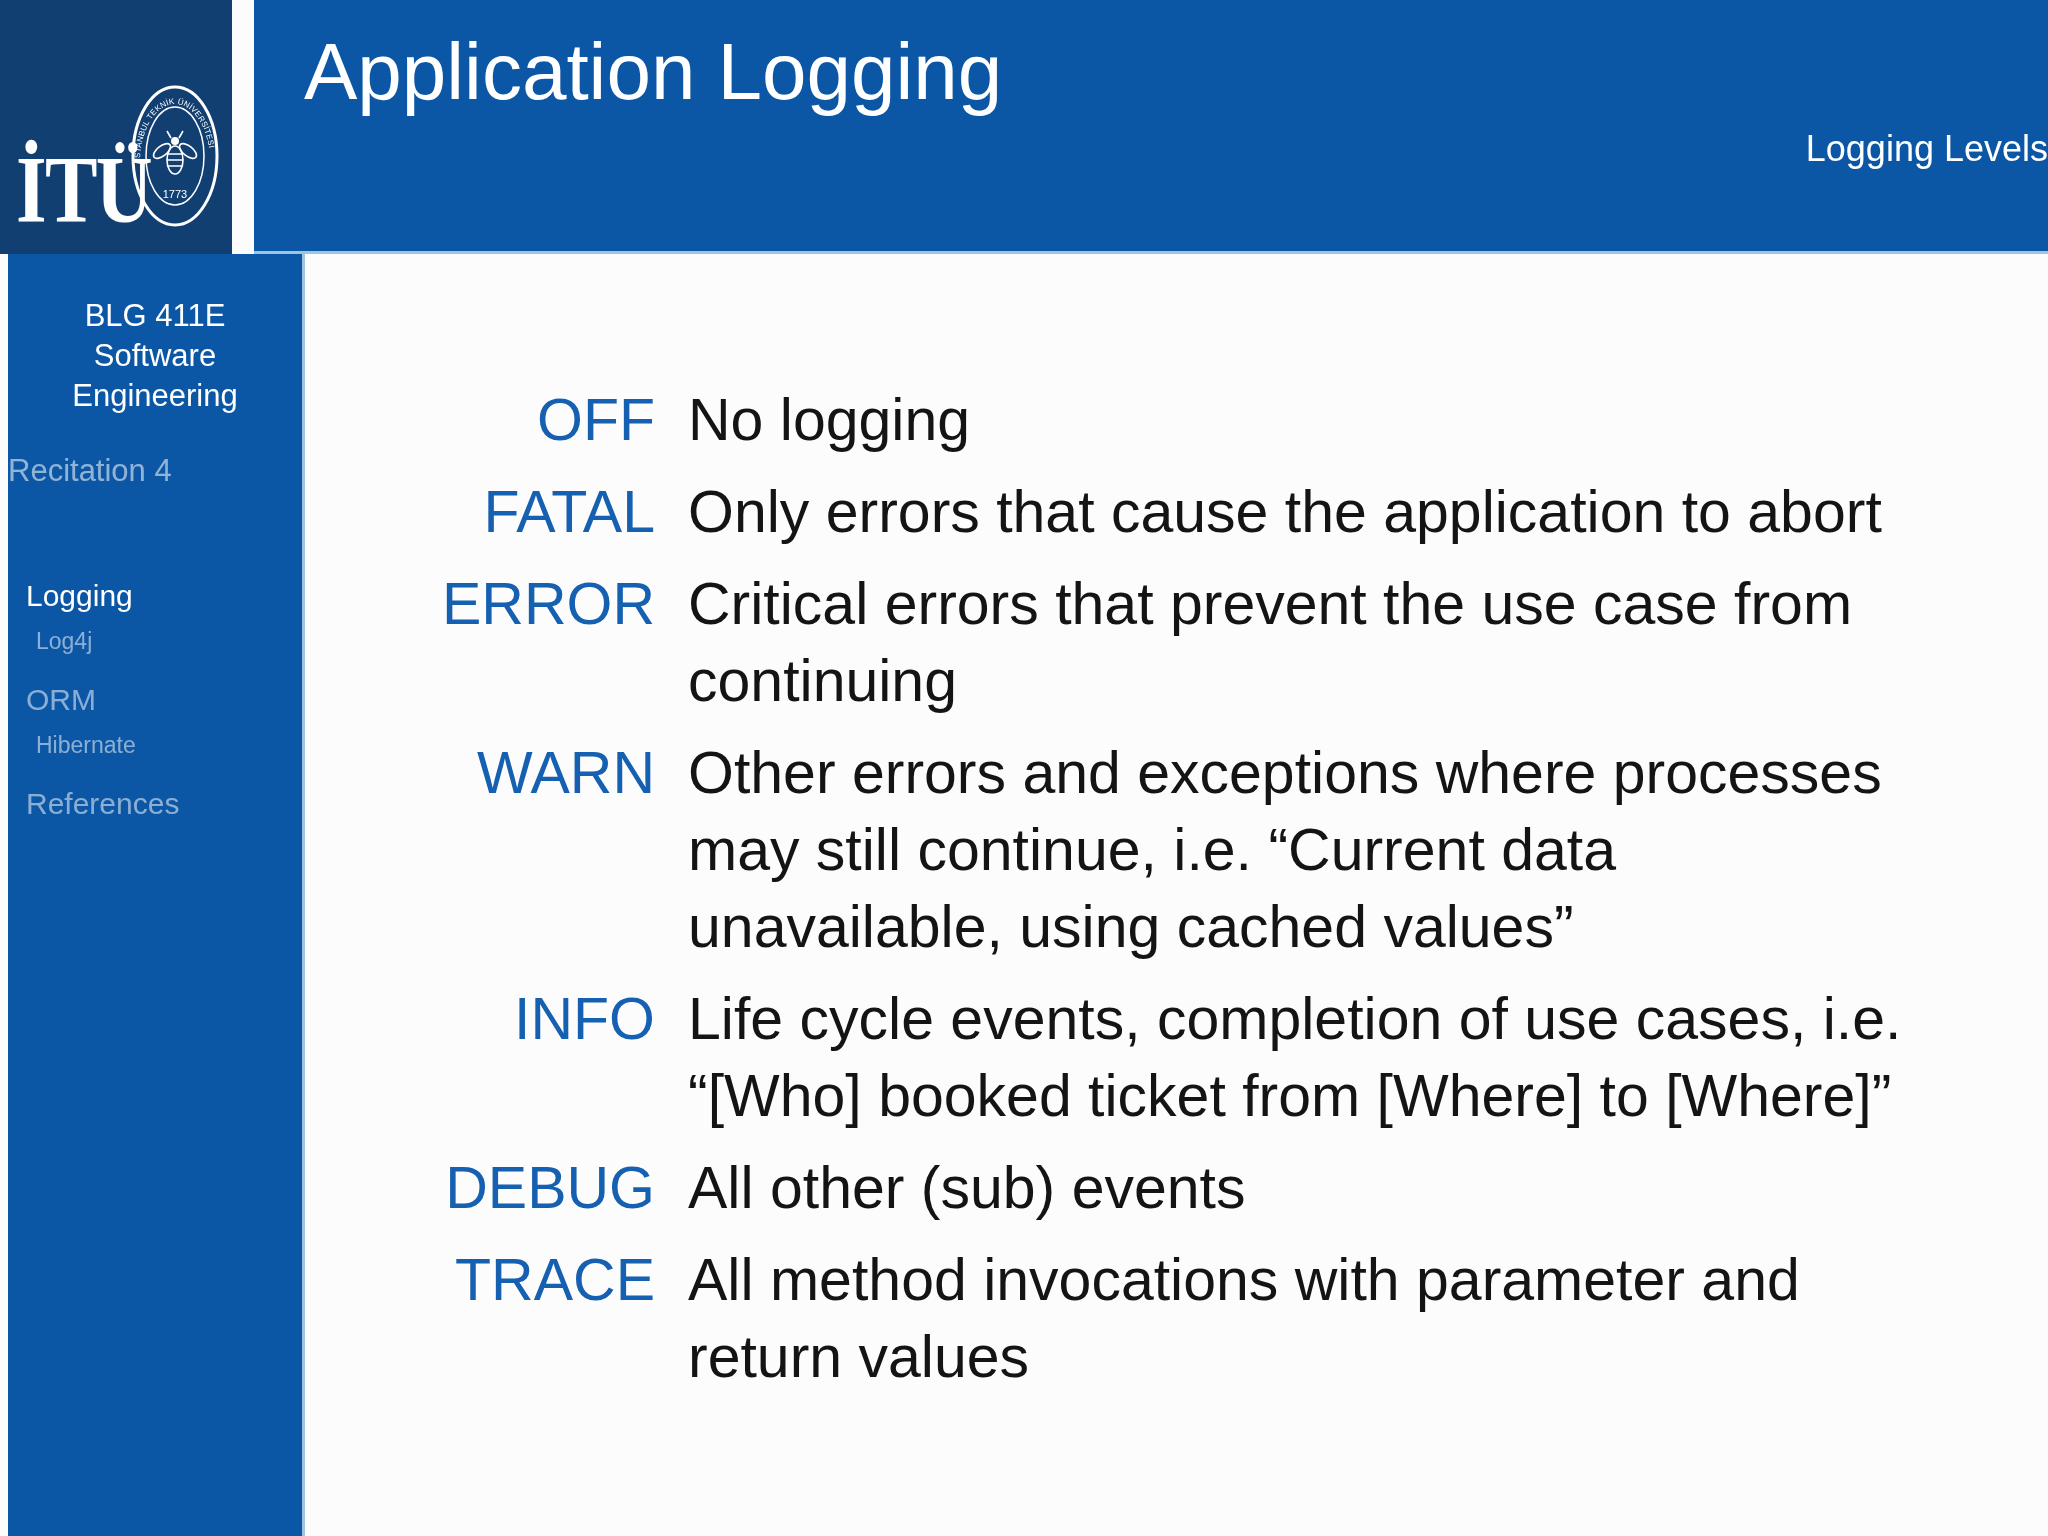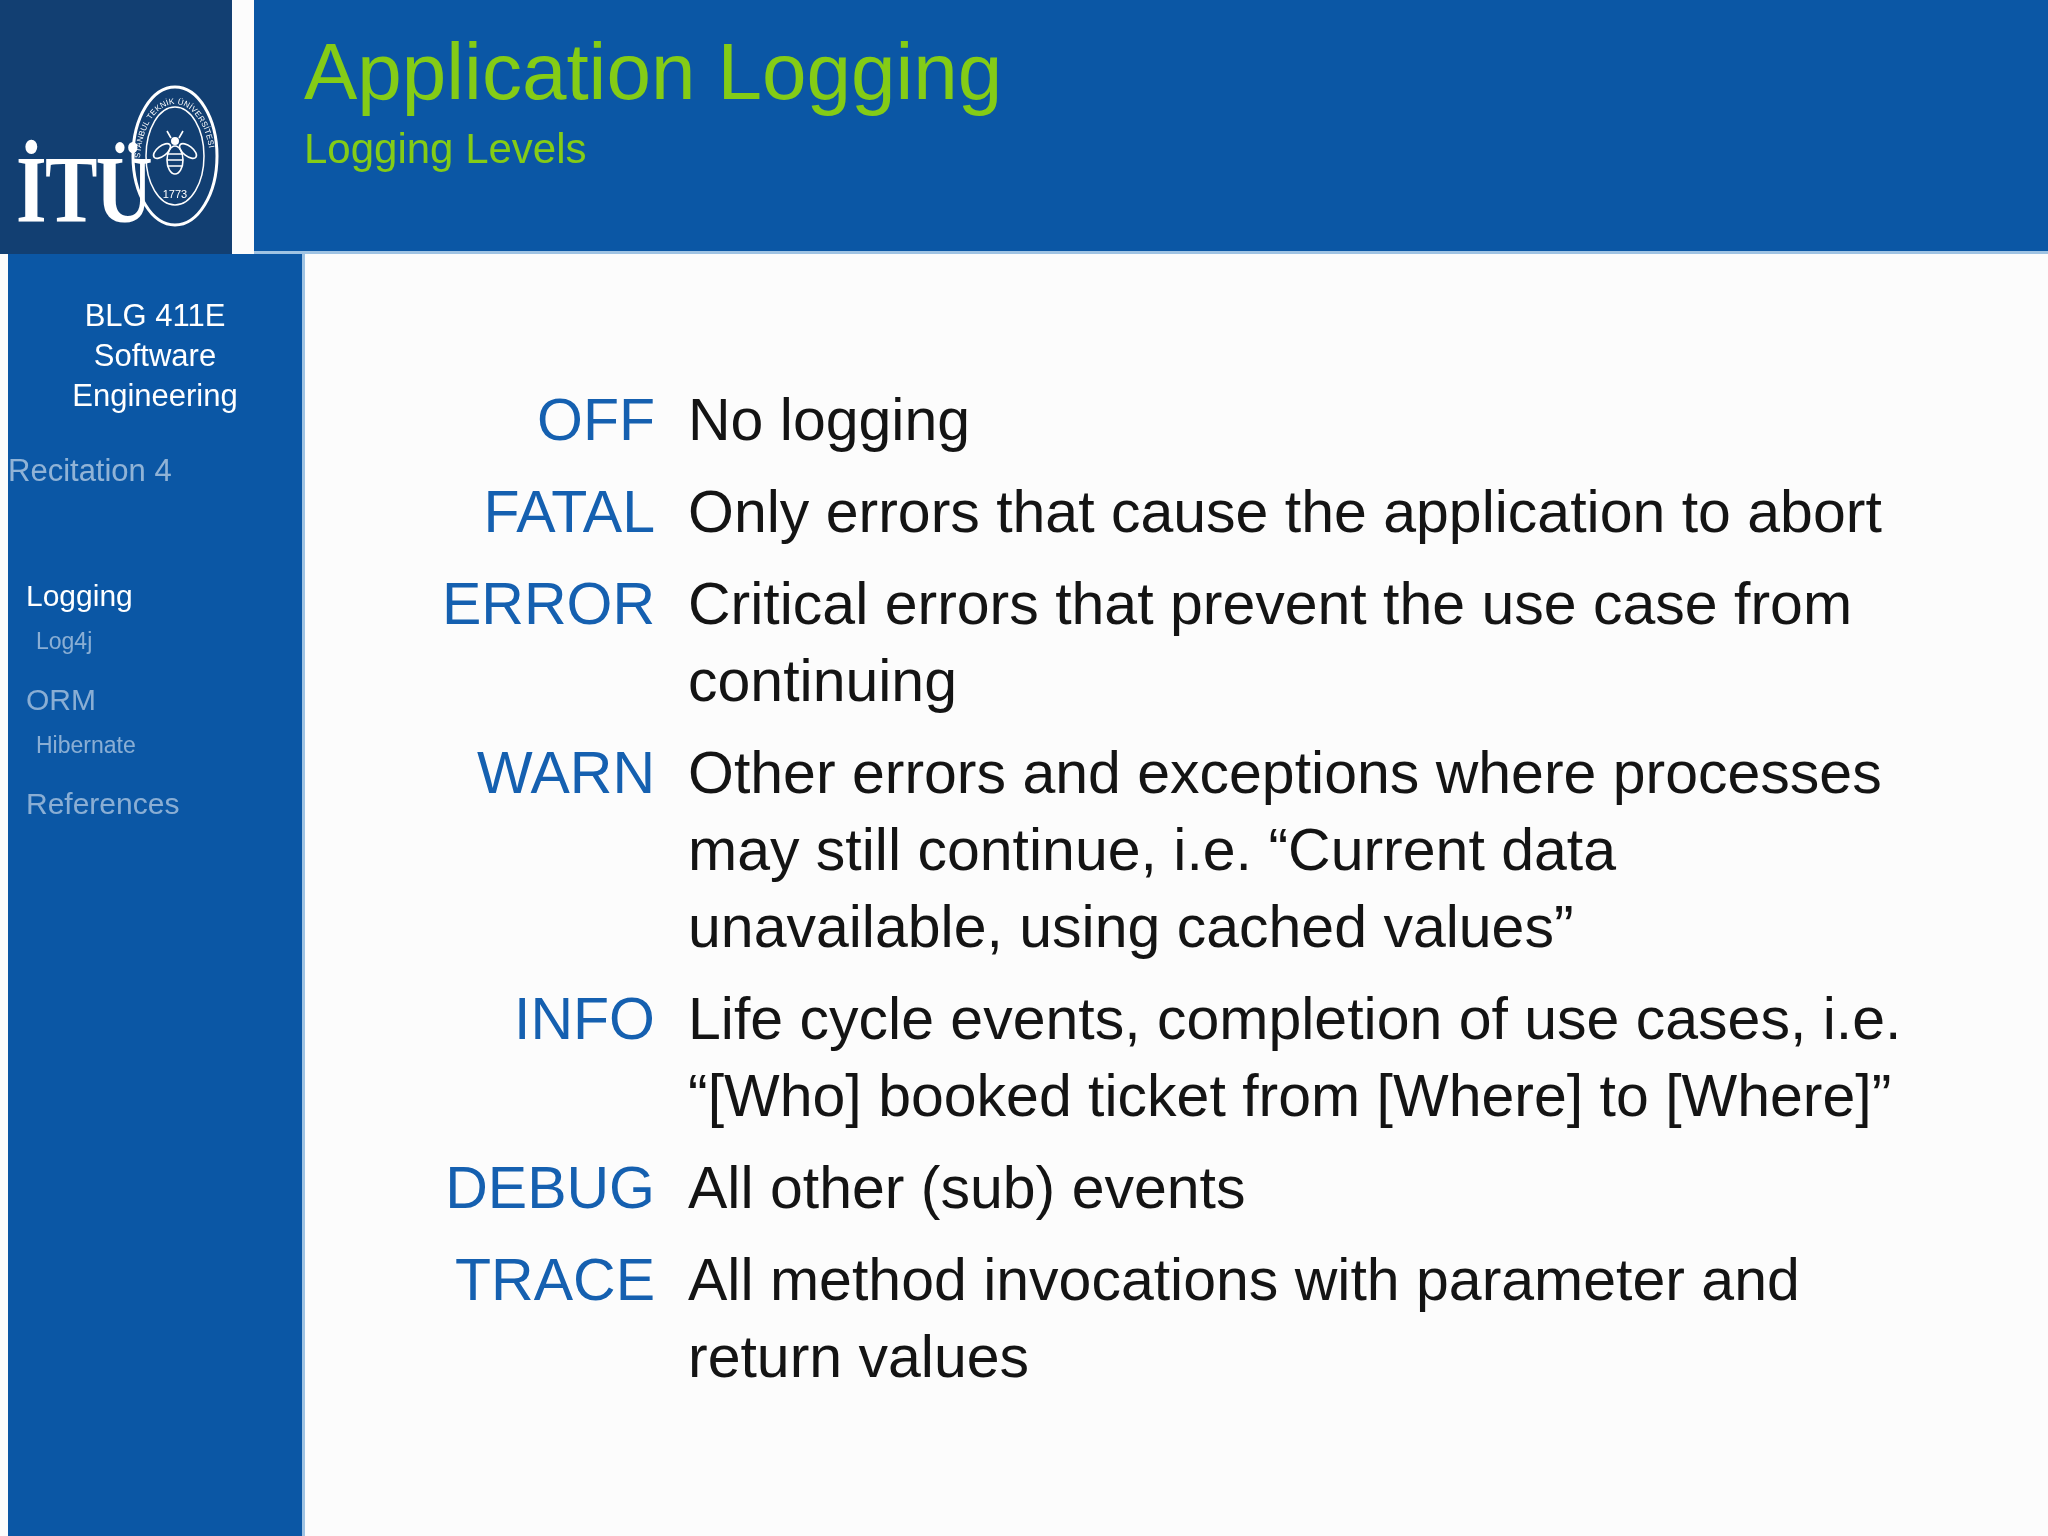--- a/index.html
+++ b/index.html
@@ -17,24 +17,24 @@
     position:absolute;left:16px;bottom:16px;
     font-family:"Liberation Serif",serif;font-weight:bold;
     font-size:96px;line-height:1;color:#fff;
     transform:scaleX(.82);transform-origin:left bottom;letter-spacing:-2px;
   }
   .itu-seal{position:absolute;right:12px;top:84px;}
   .header{
     position:absolute;left:254px;top:0;right:0;height:254px;
     background:var(--blue,#0b57a5);box-sizing:border-box;
     border-bottom:3px solid var(--line,#9fc3e3);
-    padding:28px 0 0 50px;color:#84cc16;
+    padding:28px 0 0 50px;color:#ffffff;
   }
   .header .title{font-size:80px;line-height:88px;}
-  .header .subtitle{font-size:42px;line-height:46px;margin-top:10px;}
+  .header .subtitle{font-size:36px;line-height:46px;margin-top:10px;text-align:right;}
   
   .sidebar{
     position:absolute;left:8px;top:254px;bottom:0;width:297px;box-sizing:border-box;
     background:var(--blue,#0b57a5);
     border-right:3px solid var(--line,#9fc3e3);
     color:#fff;
   }
   .course{
     margin-top:42px;padding:0 14px;text-align:center;
     font-size:31px;line-height:40px;color:#fff;

